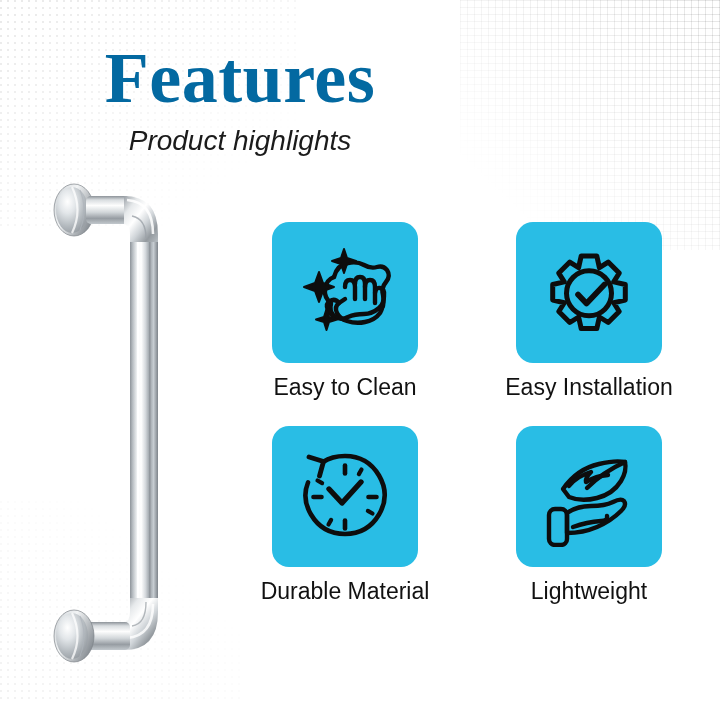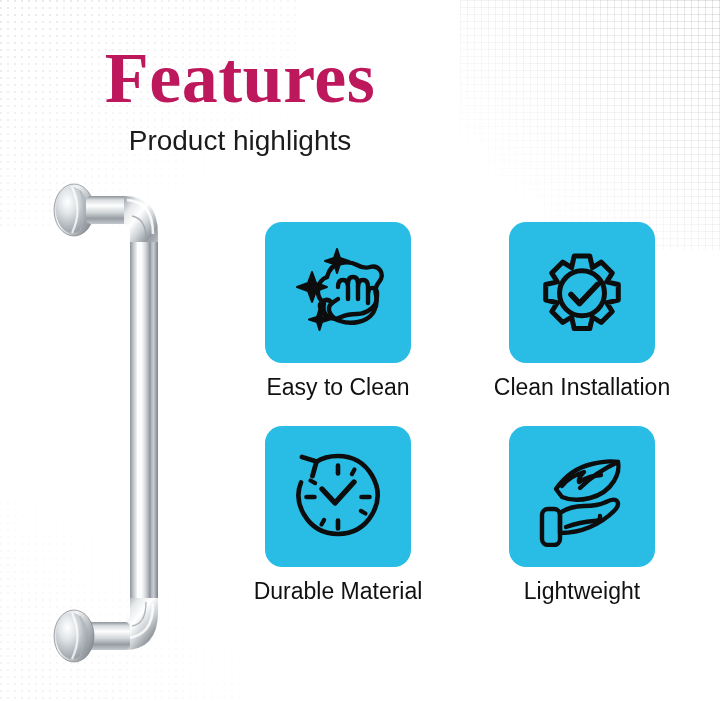--- a/index.html
+++ b/index.html
@@ -69,52 +69,53 @@
     z-index: 5;
   }
   .title {
     margin: 0;
     padding-top: 42px;
     font-family: "Liberation Serif", "DejaVu Serif", serif;
     font-weight: 700;
     font-size: 72px;
     line-height: 1.0;
     letter-spacing: 0.5px;
-    color: #be185d;
+    color: #0369a1;
     text-align: center;
     padding-left: 10px;
     padding-right: 250px;
   }
   .subtitle {
     margin: 0;
     padding-top: 12px;
     padding-right: 240px;
     font-family: "Liberation Sans", sans-serif;
     font-weight: 400;
     font-size: 28px;
     line-height: 1.1;
     color: #1b1b1b;
     text-align: center;
+    font-style: italic;
   }
 
   
   .product {
     position: absolute;
     left: 28px;
     top: 160px;
     width: 165px;
     height: 520px;
     z-index: 3;
   }
   .product svg { display: block; }
 
   
   .features {
     position: absolute;
-    left: 225px;
+    left: 232px;
     top: 222px;
     width: 470px;
     display: grid;
     grid-template-columns: 1fr 1fr;
     grid-template-rows: auto auto;
     column-gap: 18px;
     row-gap: 26px;
     z-index: 4;
   }
   .feature {
@@ -276,21 +277,21 @@
                      L88.3 48.1 L76.7 50.7 L82.2 59.5 L71.2 70.5 L62.4 65 L59.8 76.6
                      L44.2 76.6 L41.6 65 L32.8 70.5 L21.8 59.5 L27.3 50.7 L15.7 48.1
                      L15.7 32.5 L27.3 29.9 L21.8 21.1 L32.8 10.1 L41.6 15.6 Z" transform="translate(0,11)"></path>
 
             <circle cx="52" cy="52.3" r="22.5"></circle>
 
             <path d="M41 53.5 l8.5 9 l18 -19" stroke-width="5.6"></path>
           </svg>
         </span>
       </div>
-      <div class="feature-label">Clean Installation</div>
+      <div class="feature-label">Easy Installation</div>
     </div>
 
     <div class="feature">
       <div class="tile" style="background:#29BDE5;">
         <span>
           <svg width="104" height="104" viewBox="0 0 104 104" xmlns="http://www.w3.org/2000/svg" fill="none" stroke="#0d0d0d" stroke-width="4.6" stroke-linecap="round" stroke-linejoin="round">
 
             <path d="M30 17 q9 -6 22 -6 q22.5 0 34 19.5 q11.5 19.5 0 39 q-11.5 19.5 -34 19.5
                      q-22.5 0 -34 -19.5 q-9.5 -16 -3 -32"></path>
 

